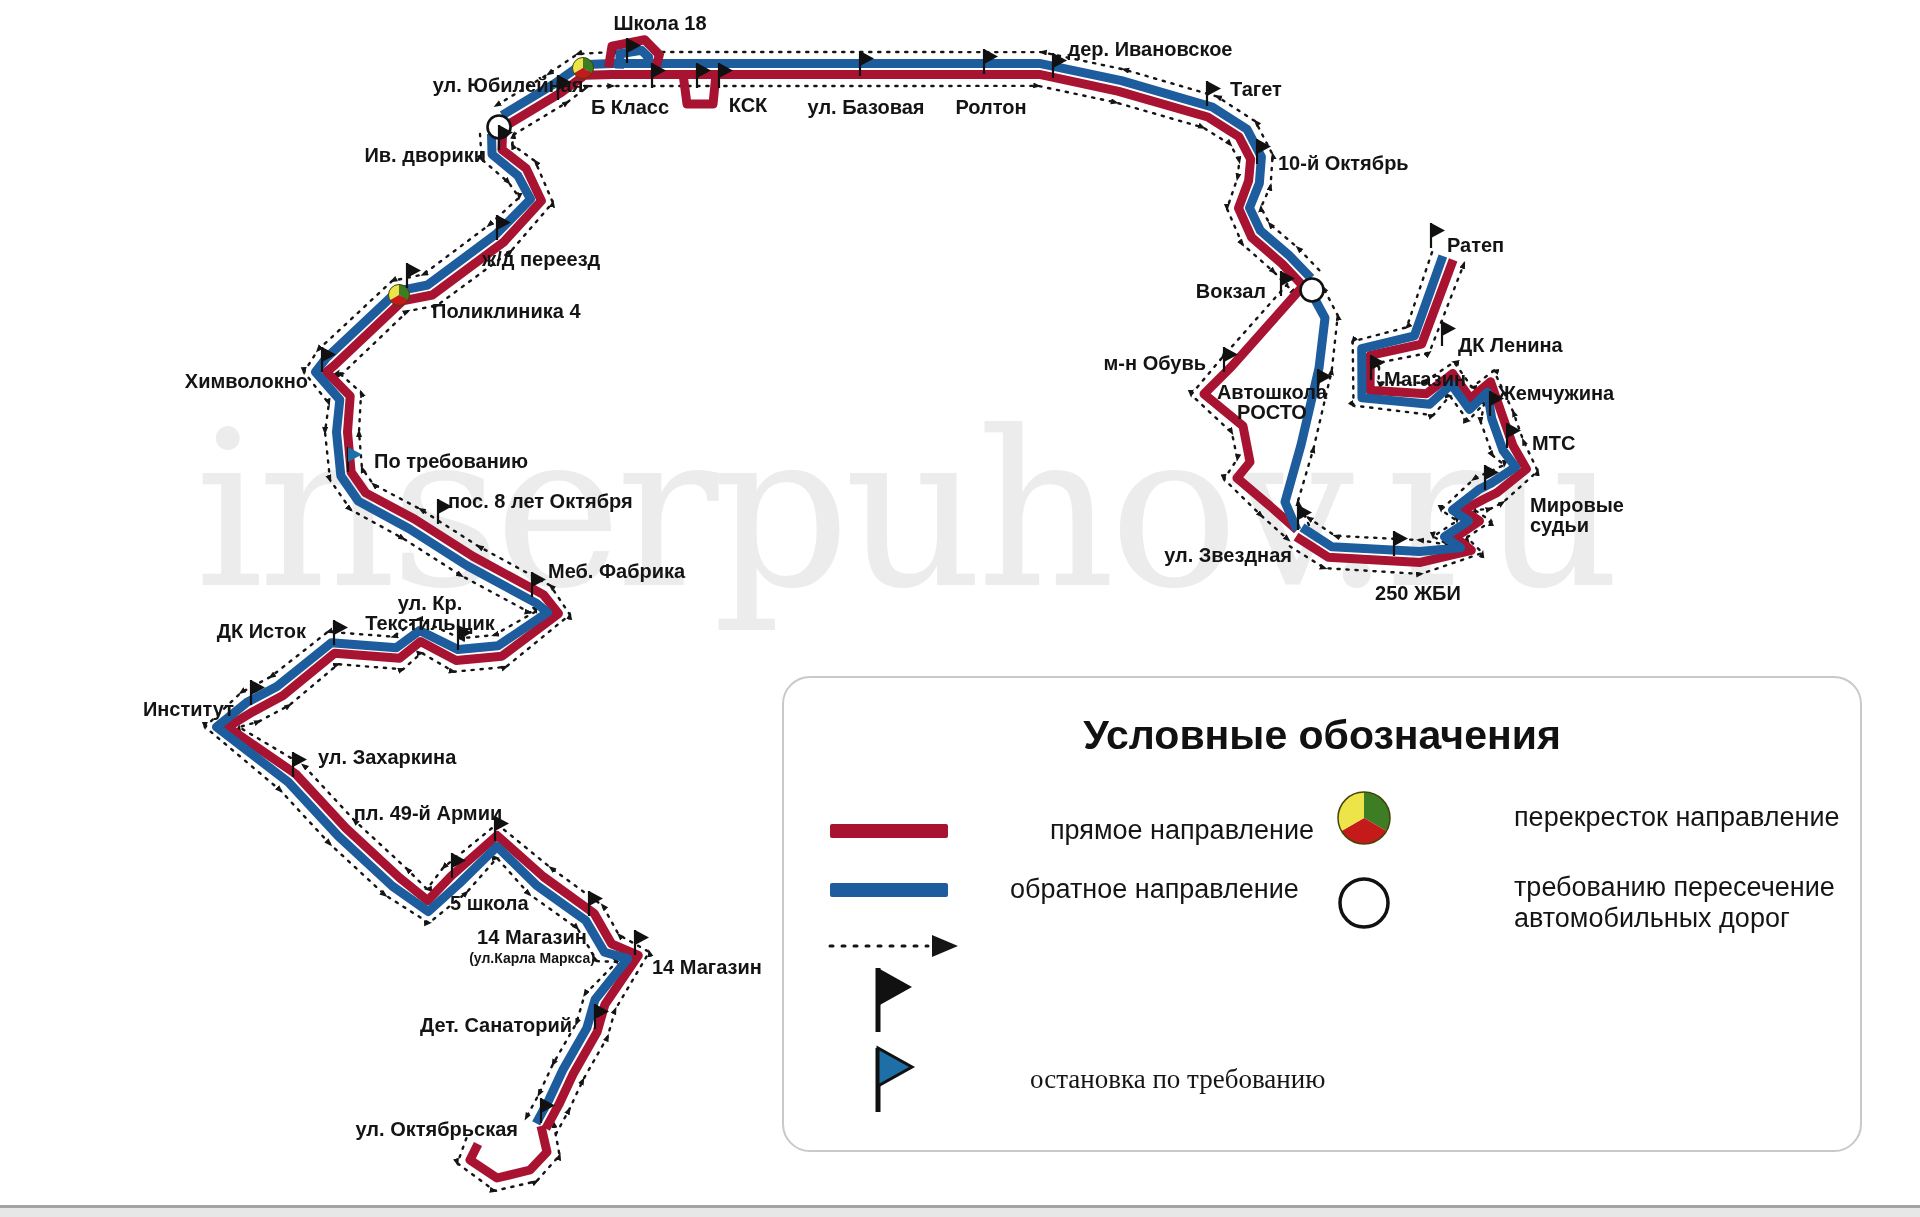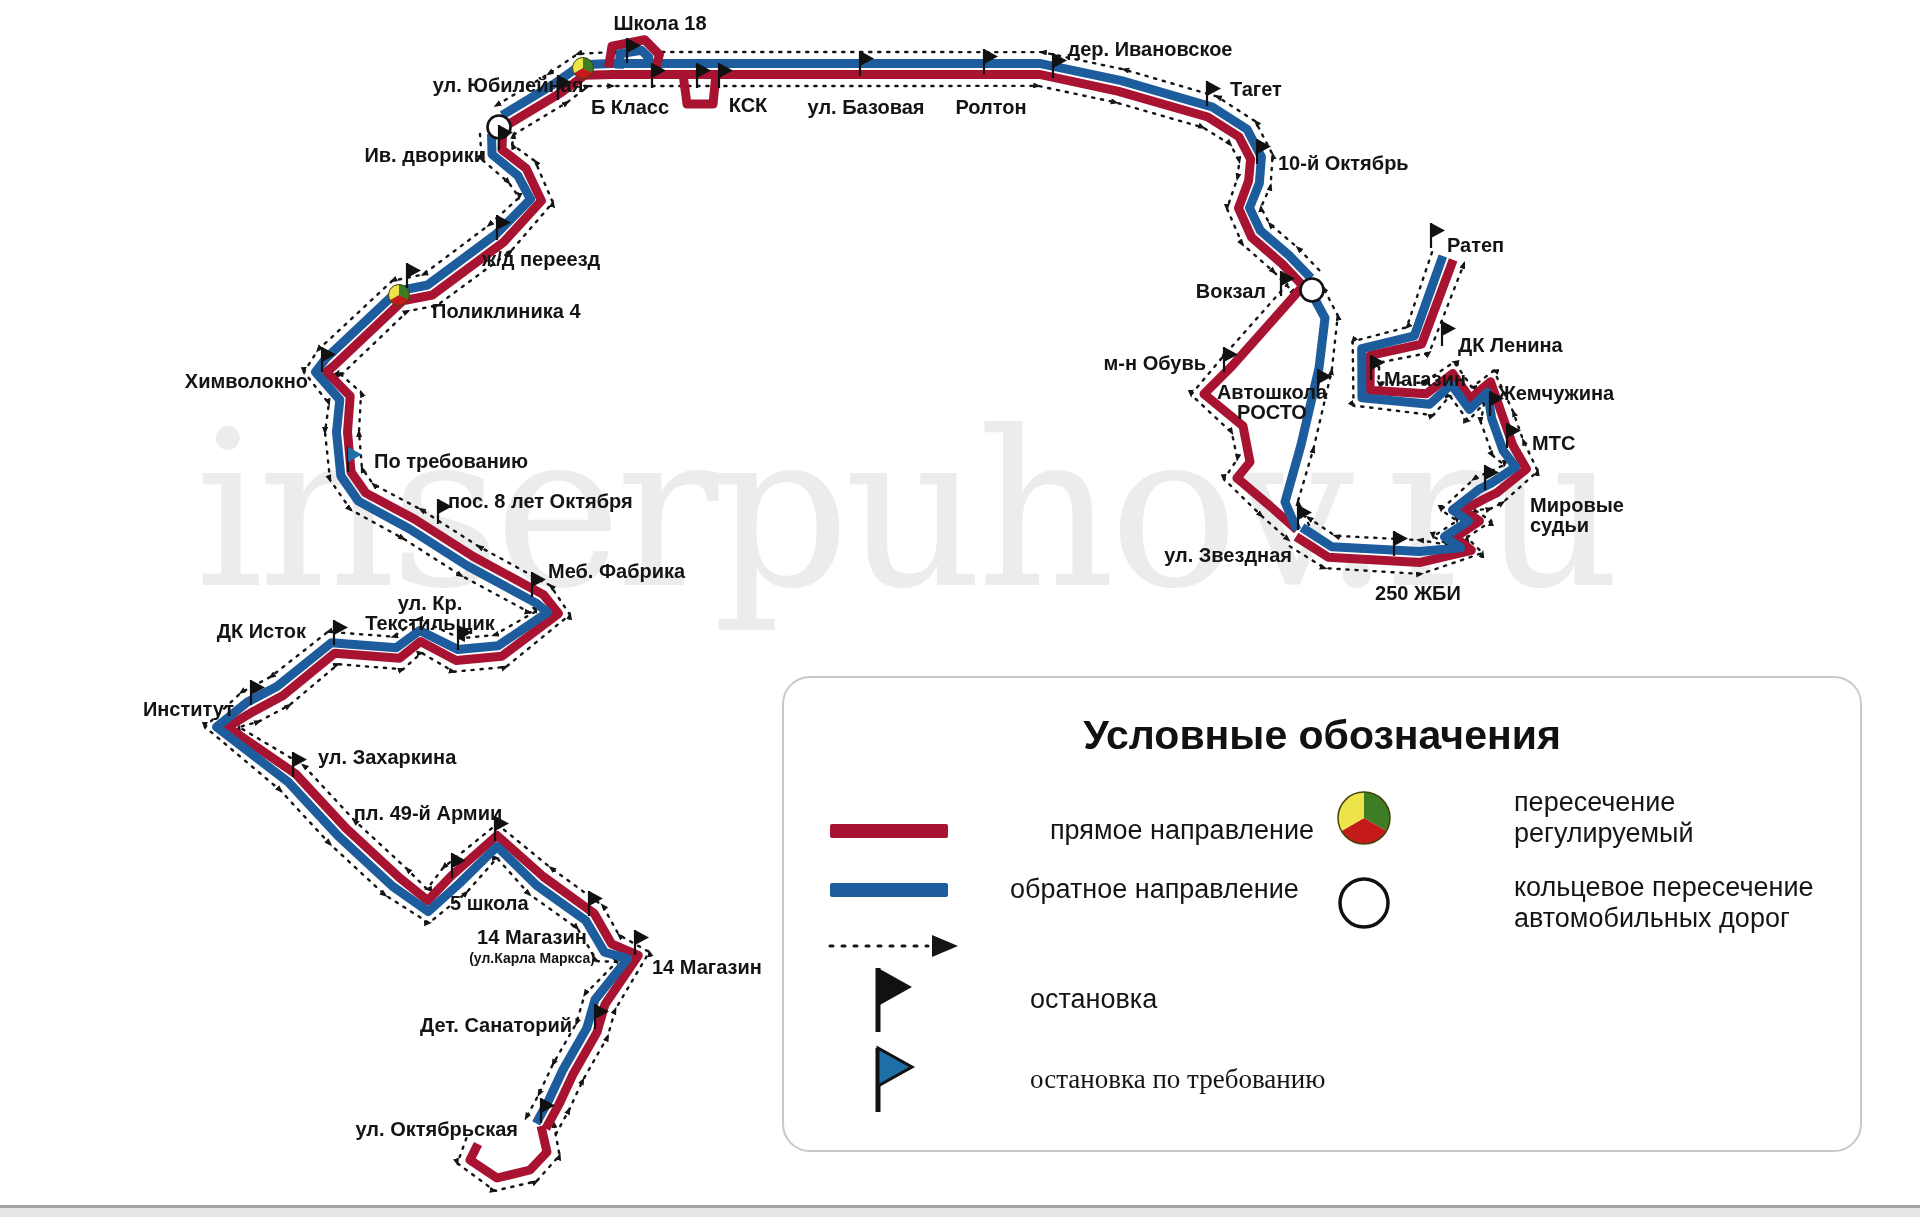--- a/index.html
+++ b/index.html
@@ -288,41 +288,40 @@
           <svg width="170" height="80" viewBox="0 0 170 80">
             <line x1="10" y1="40" x2="108" y2="40" stroke="#151515" stroke-width="3" stroke-dasharray="3 9" stroke-linecap="round"></line>
             <path d="M112,29 L138,40 L112,51 Z" fill="#151515"></path>
           </svg>
         </div>
         <div class="lrow" style="left: 36px; top: 282px;">
           <svg width="170" height="80" viewBox="0 0 170 80">
             <line x1="58" y1="8" x2="58" y2="72" stroke="#111" stroke-width="5"></line>
             <path d="M58,8 L92,27 L58,46 Z" fill="#111" stroke="#111" stroke-width="0"></path>
           </svg>
-          <div class="ltext" style="width: 330px; margin-left: 40px;">остановка</div>
         </div>
         <div class="lrow" style="left: 36px; top: 362px;">
           <svg width="170" height="80" viewBox="0 0 170 80">
             <line x1="58" y1="8" x2="58" y2="72" stroke="#111" stroke-width="5"></line>
             <path d="M58,8 L92,27 L58,46 Z" fill="#1d6fa5" stroke="#111" stroke-width="3"></path>
           </svg>
           <div class="ltext" style="width: 330px; margin-left: 40px; font-family: Liberation Serif, serif;">остановка по требованию</div>
         </div>
         <div class="lrow" style="left: 520px; top: 100px;">
           <svg width="170" height="80" viewBox="0 0 170 80">
             <path d="M60,40 L60,14 A26,26 0 0 1 82.51666049839541,53 Z" fill="#3d7d23"></path>
             <path d="M60,40 L82.51666049839541,53 A26,26 0 0 1 37.48333950160459,53 Z" fill="#c41a1a"></path>
             <path d="M60,40 L37.48333950160459,53 A26,26 0 0 1 59.99999999999999,14 Z" fill="#ede44a"></path>
             <circle cx="60" cy="40" r="26" fill="none" stroke="#44440a" stroke-width="1.5"></circle>
           </svg>
-          <div class="ltext" style="width: 330px; margin-left: 40px;">пересечение регулируемый</div>
+          <div class="ltext" style="width: 330px; margin-left: 40px;">перекресток направление</div>
         </div>
         <div class="lrow" style="left: 520px; top: 185px;">
           <svg width="170" height="80" viewBox="0 0 170 80">
             <circle cx="60" cy="40" r="24" fill="#fff" stroke="#111" stroke-width="3.5"></circle>
           </svg>
-          <div class="ltext" style="width: 330px; margin-left: 40px;">кольцевое пересечение автомобильных дорог</div>
+          <div class="ltext" style="width: 330px; margin-left: 40px;">требованию пересечение автомобильных дорог</div>
         </div>
       </div>
   </div>
 
   <div id="bottom-bar"></div>
 </div>
 
 </body></html>

